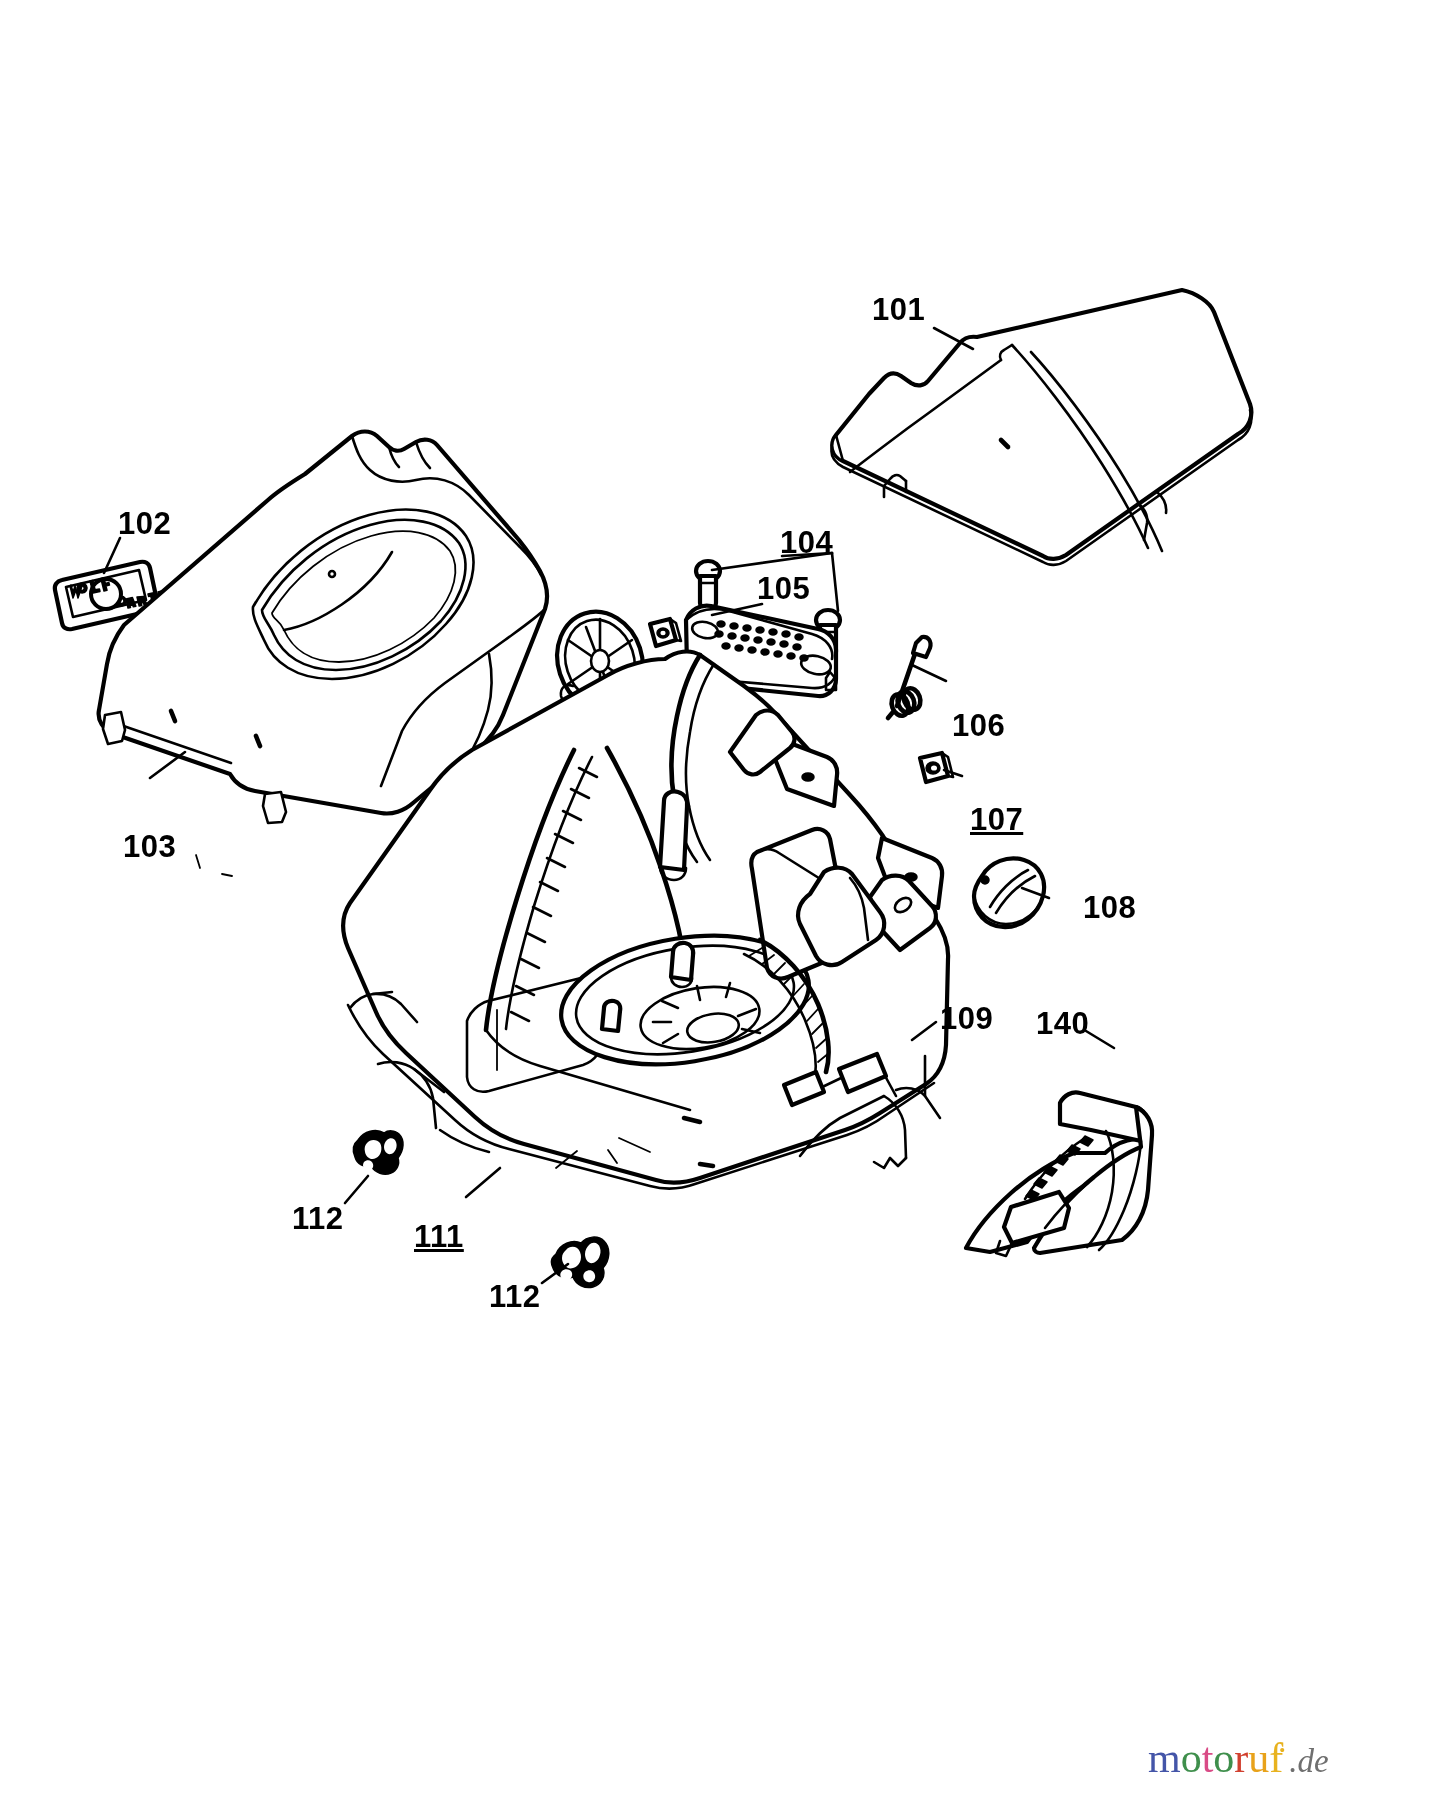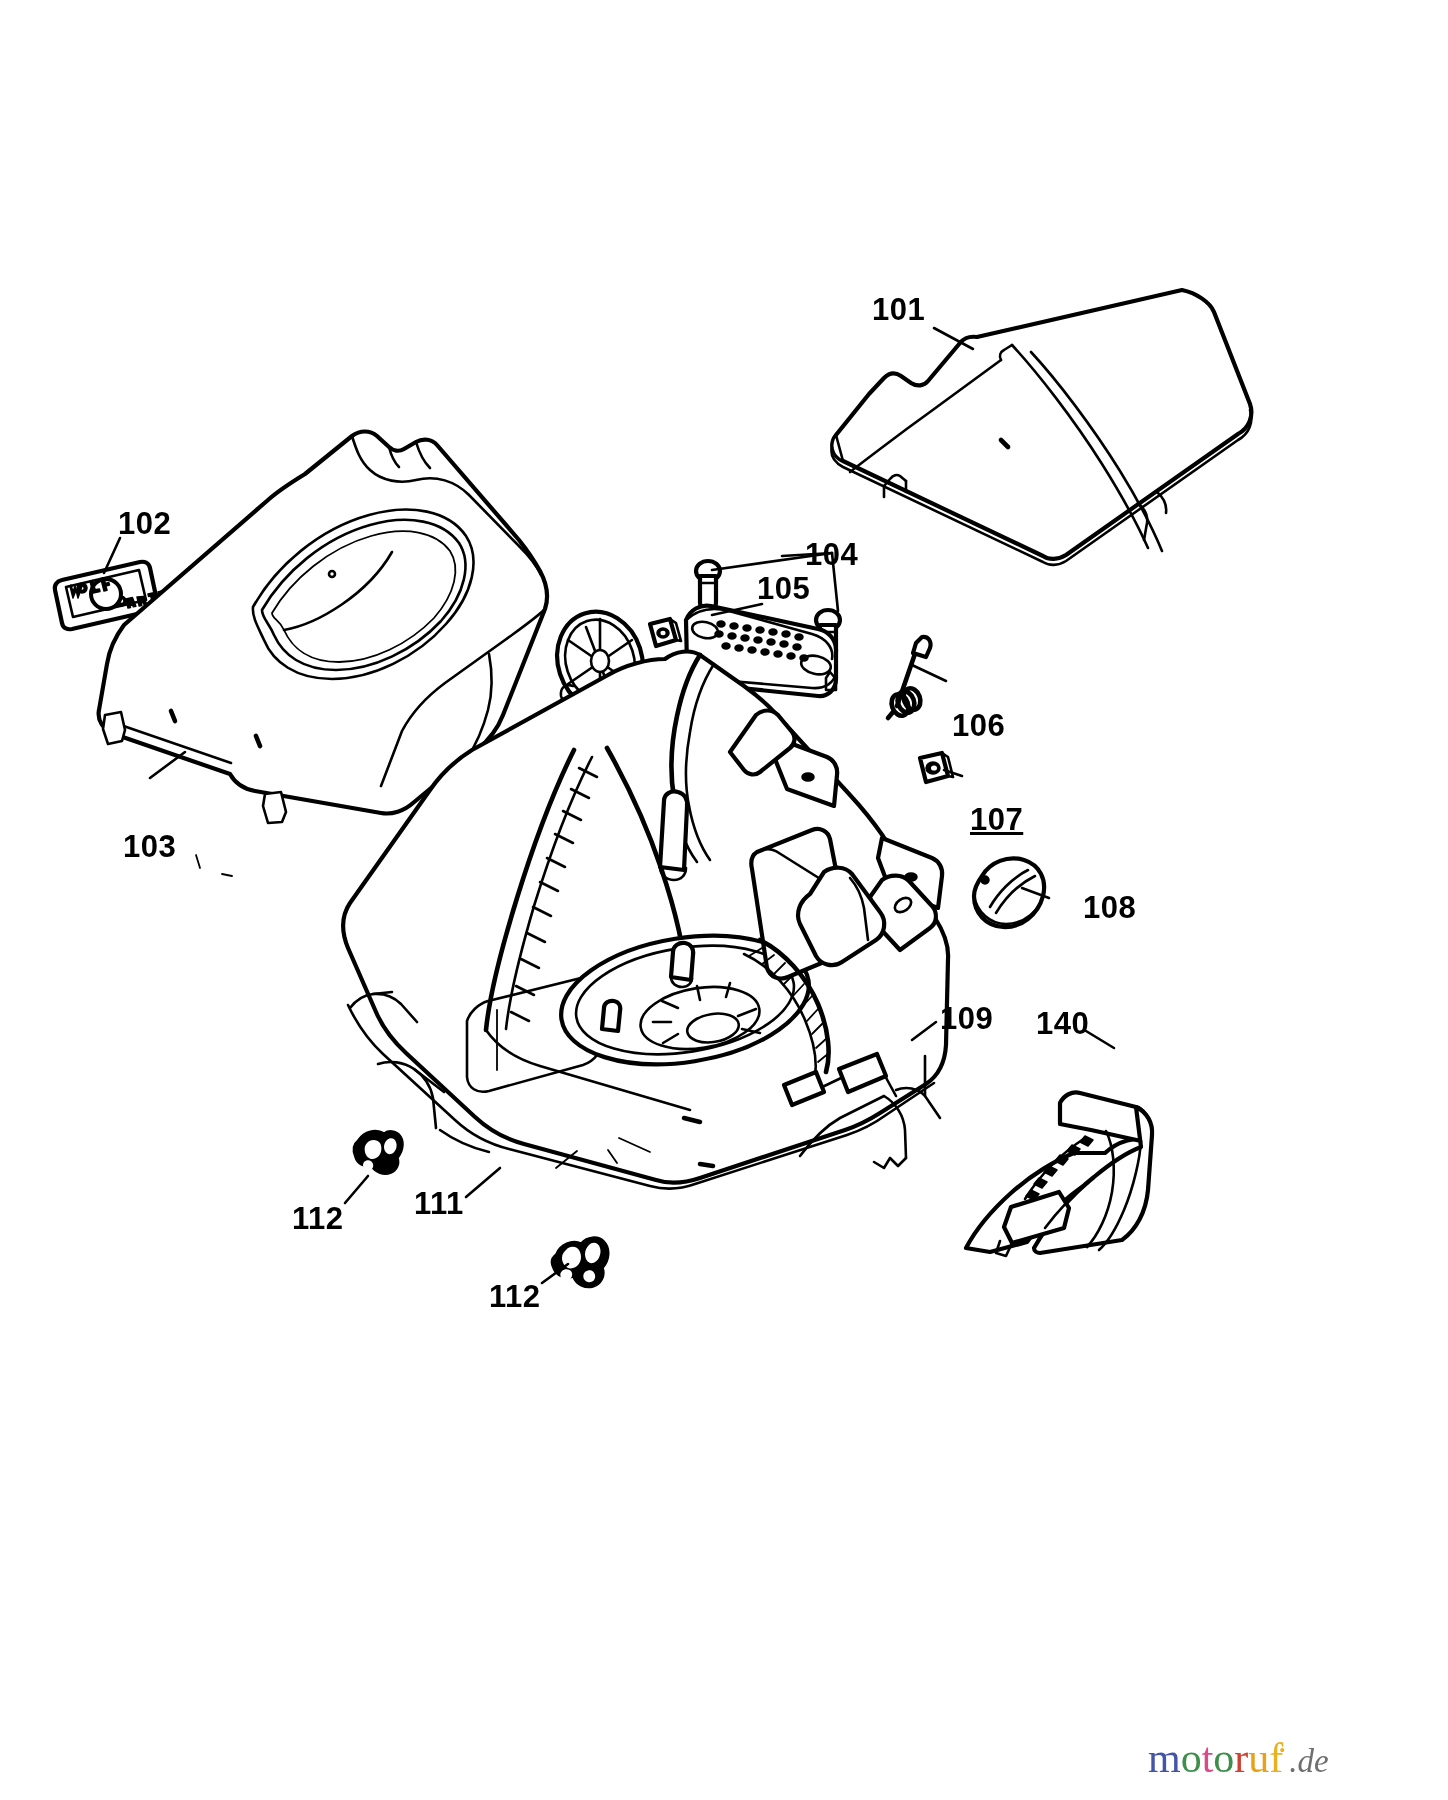--- a/index.html
+++ b/index.html
@@ -524,28 +524,28 @@
     <path class="ld" d="M1086,1031 L1114,1048"></path>
     <path class="ld" d="M466,1197 L500,1168"></path>
     <path class="ld" d="M345,1203 L368,1176"></path>
     <path class="ld" d="M542,1283 L568,1264"></path>
   </g>
 </svg>
 
 <div class="lbl" style="left:872px; top:294px;">101</div>
 <div class="lbl" style="left:118px; top:508px;">102</div>
 <div class="lbl" style="left:123px; top:789px;margin-top:42px;">103</div>
-<div class="lbl" style="left:805px; top:527px;margin-top:12px;">104</div>
+<div class="lbl" style="left:780px; top:527px;">104</div>
 <div class="lbl" style="left:757px; top:573px;">105</div>
 <div class="lbl" style="left:952px; top:674px;margin-top:36px;">106</div>
 <div class="lbl" style="left:970px; top:804px;text-decoration:underline;">107</div>
 <div class="lbl" style="left:1044px;top:892px;margin-left:39px;">108</div>
 <div class="lbl" style="left:940px; top:1003px;">109</div>
 <div class="lbl" style="left:1036px;top:1008px;">140</div>
-<div class="lbl" style="left:414px; top:1188px;">111</div>
+<div class="lbl" style="left:414px; top:1221px;text-decoration:underline;">111</div>
 <div class="lbl" style="left:292px; top:1203px;">112</div>
 <div class="lbl" style="left:489px; top:1281px;">112</div>
 
 <div id="watermark">
   <span class="w" style="color: rgb(68, 85, 168);">m</span><span class="w" style="color: rgb(63, 143, 76);">o</span><span class="w" style="color: rgb(217, 75, 134);">t</span><span class="w" style="color: rgb(63, 143, 76);">o</span><span class="w" style="color: rgb(209, 64, 47);">r</span><span class="w" style="color: rgb(232, 162, 26);">u</span><span class="w" style="color: rgb(232, 178, 31);">f</span><span class="dotacc">•</span><span class="suffix" style="color: rgb(111, 111, 111);">.de</span>
 </div>
 
 </div>
 
 </body></html>

